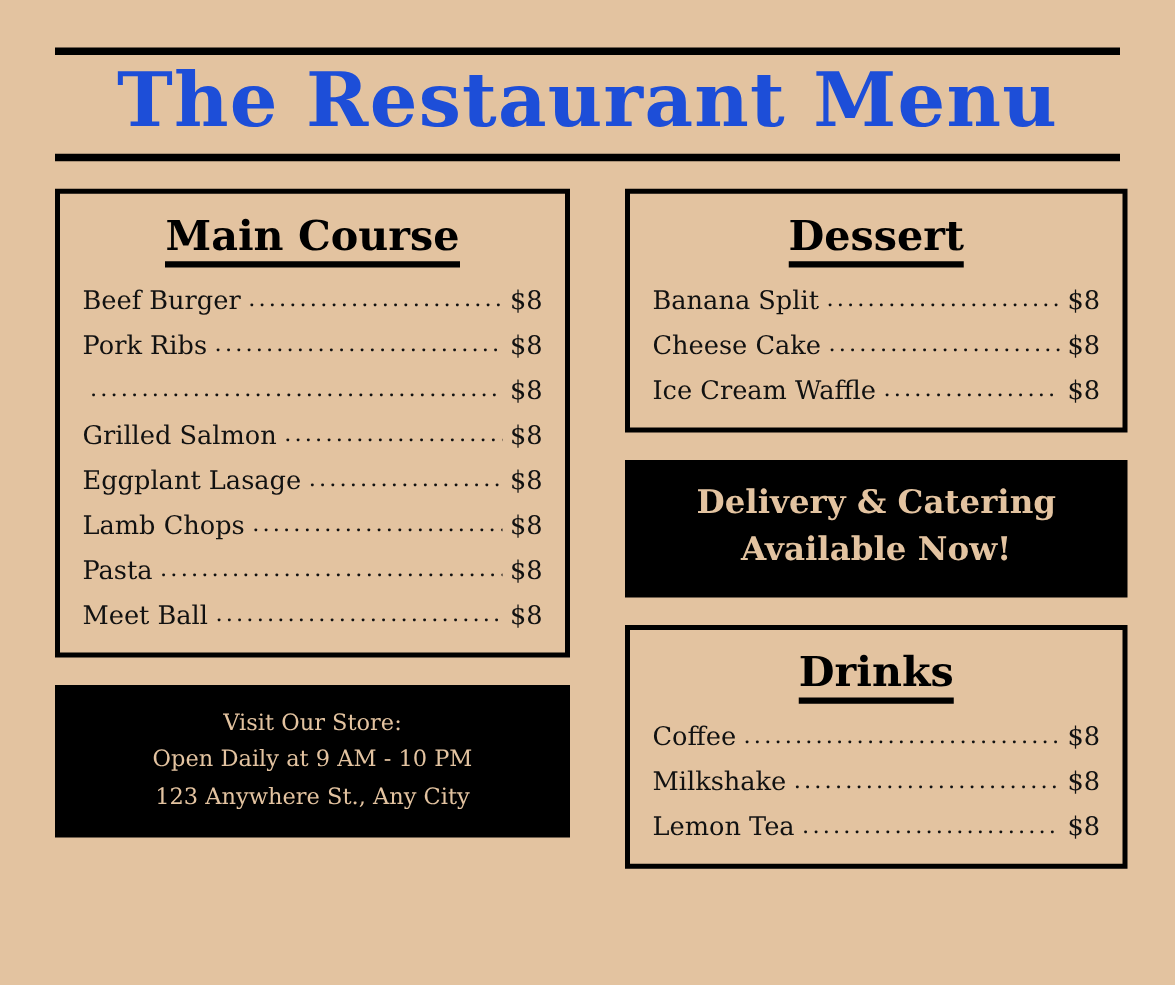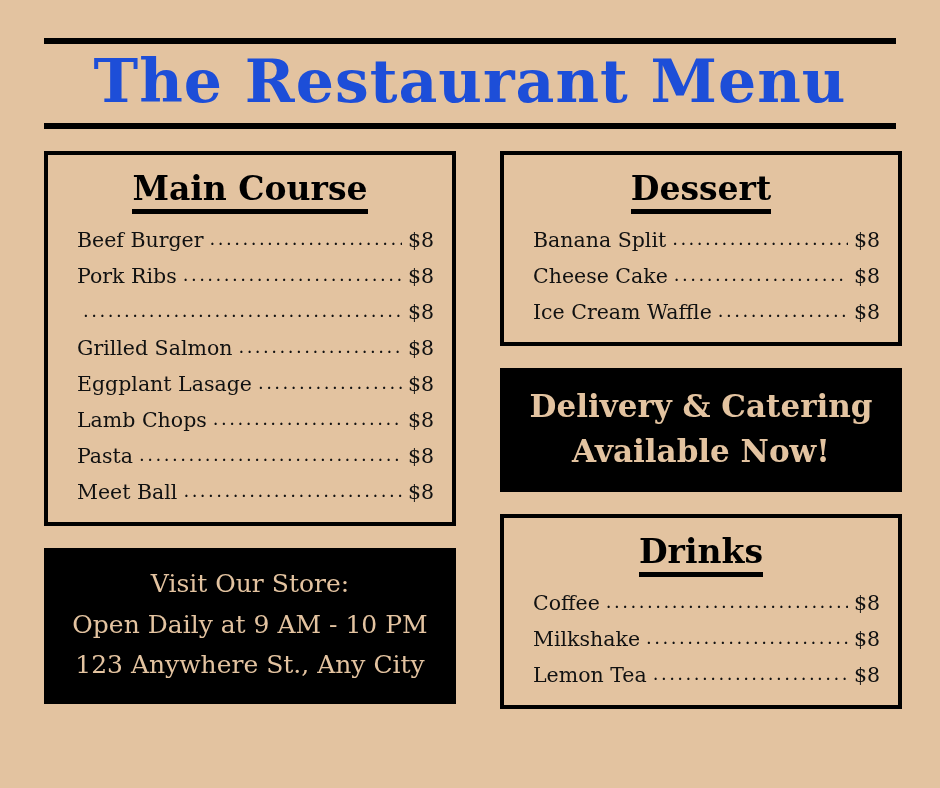--- a/index.html
+++ b/index.html
@@ -72,21 +72,21 @@
   .items {
     list-style: none;
     margin: 0;
     padding: 0;
   }
   .item {
     display: flex;
     align-items: baseline;
     font-size: 20.5px;
     color: #111;
-    margin: 0 0 12px 11px;
+    margin: 0 0 12px 0;
     white-space: nowrap;
   }
   .item:last-child { margin-bottom: 0; }
   .item-name { flex: 0 0 auto; }
   .dots {
     flex: 1 1 auto;
     overflow: hidden;
     margin: 0 6px;
     letter-spacing: 2.5px;
     font-size: 18px;
@@ -100,27 +100,27 @@
   .black-box {
     background: #000;
     color: #e3c3a0;
     text-align: center;
     box-sizing: border-box;
   }
   .promo {
     margin-top: 22px;
     padding: 16px 10px 18px 10px;
     font-weight: bold;
-    font-size: 31px;
+    font-size: 26px;
     line-height: 1.45;
   }
   .store {
     margin-top: 22px;
     padding: 16px 10px 18px 10px;
-    font-size: 25px;
+    font-size: 18px;
     line-height: 1.62;
   }
   .store div { white-space: nowrap; }
 </style>
 </head>
 <body>
 
 <div class="page">
 
   <div class="title-block">

